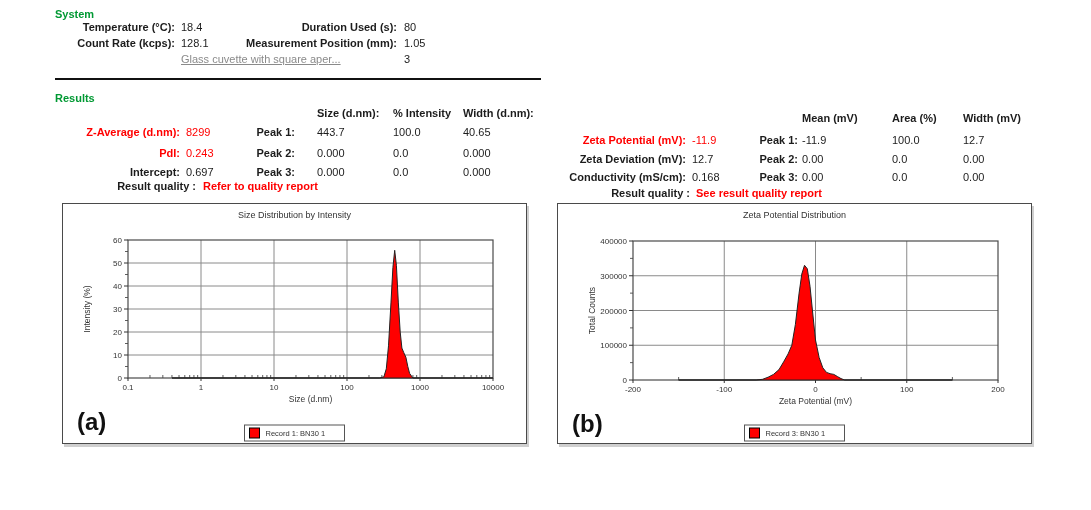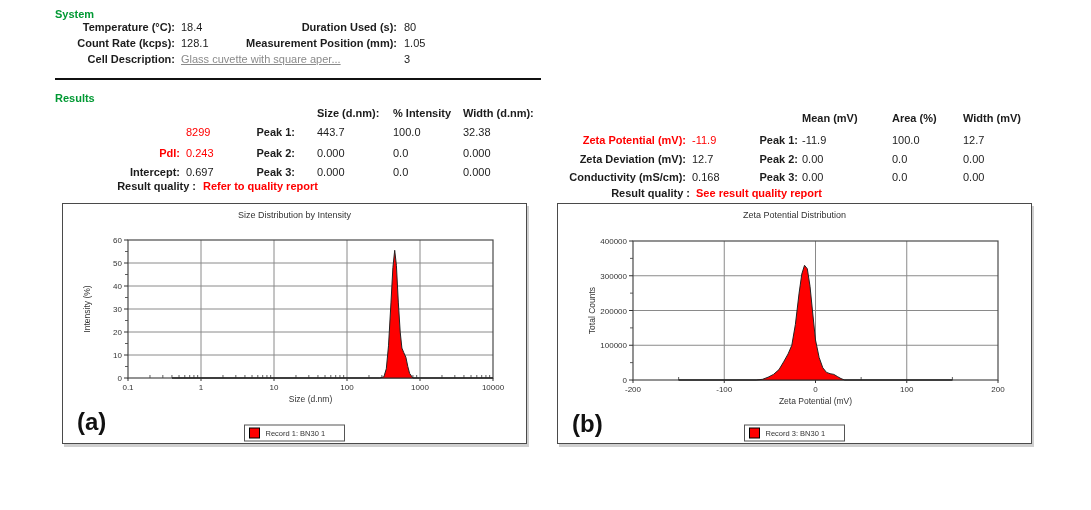--- a/index.html
+++ b/index.html
@@ -28,42 +28,42 @@
   <span class="t b r" style="top:21px;width:175px">Temperature (°C):</span>
   <span class="t" style="left:181px;top:21px">18.4</span>
   <span class="t b r" style="top:21px;width:397px">Duration Used (s):</span>
   <span class="t" style="left:404px;top:21px">80</span>
 
   <span class="t b r" style="top:37px;width:175px">Count Rate (kcps):</span>
   <span class="t" style="left:181px;top:37px">128.1</span>
   <span class="t b r" style="top:37px;width:397px">Measurement Position (mm):</span>
   <span class="t" style="left:404px;top:37px">1.05</span>
 
-  <span class="t b r" style="top:53px;width:175px">Cell Description:</span>
   <span class="t muted" style="left:181px;top:53px">Glass cuvette with square aper...</span>
   <span class="t" style="left:404px;top:53px">3</span>
 
   <div class="divider" style="left:55px;top:78px;width:486px"></div>
 
   <span class="t b green" style="left:55px;top:92px">Results</span>
 
   <span class="t b" style="left:317px;top:107px">Size (d.nm):</span>
   <span class="t b" style="left:393px;top:107px">% Intensity</span>
   <span class="t b" style="left:463px;top:107px">Width (d.nm):</span>
 
+  <span class="t b r red" style="top:126px;width:180px">Z-Average (d.nm):</span>
   <span class="t red" style="left:186px;top:126px">8299</span>
   <span class="t b r red" style="top:147px;width:180px">PdI:</span>
   <span class="t red" style="left:186px;top:147px">0.243</span>
   <span class="t b r" style="top:166px;width:180px">Intercept:</span>
   <span class="t" style="left:186px;top:166px">0.697</span>
 
   <span class="t b r" style="top:126px;width:295px">Peak 1:</span>
   <span class="t" style="left:317px;top:126px">443.7</span>
   <span class="t" style="left:393px;top:126px">100.0</span>
-  <span class="t" style="left:463px;top:126px">32.38</span>
+  <span class="t" style="left:463px;top:126px">40.65</span>
 
   <span class="t b r" style="top:147px;width:295px">Peak 2:</span>
   <span class="t" style="left:317px;top:147px">0.000</span>
   <span class="t" style="left:393px;top:147px">0.0</span>
   <span class="t" style="left:463px;top:147px">0.000</span>
 
   <span class="t b r" style="top:166px;width:295px">Peak 3:</span>
   <span class="t" style="left:317px;top:166px">0.000</span>
   <span class="t" style="left:393px;top:166px">0.0</span>
   <span class="t" style="left:463px;top:166px">0.000</span>

